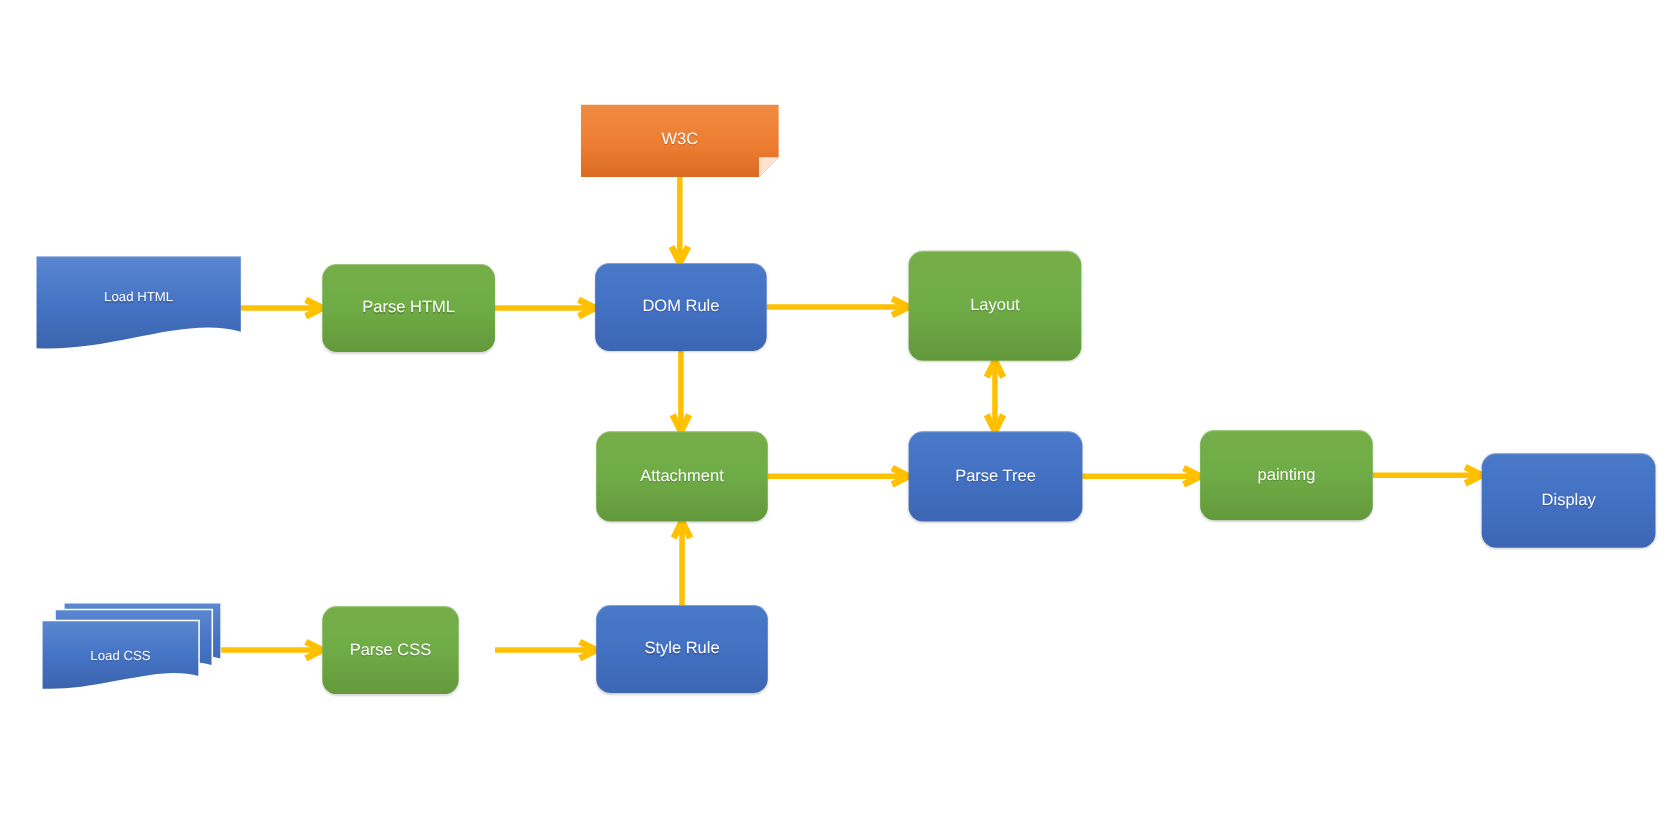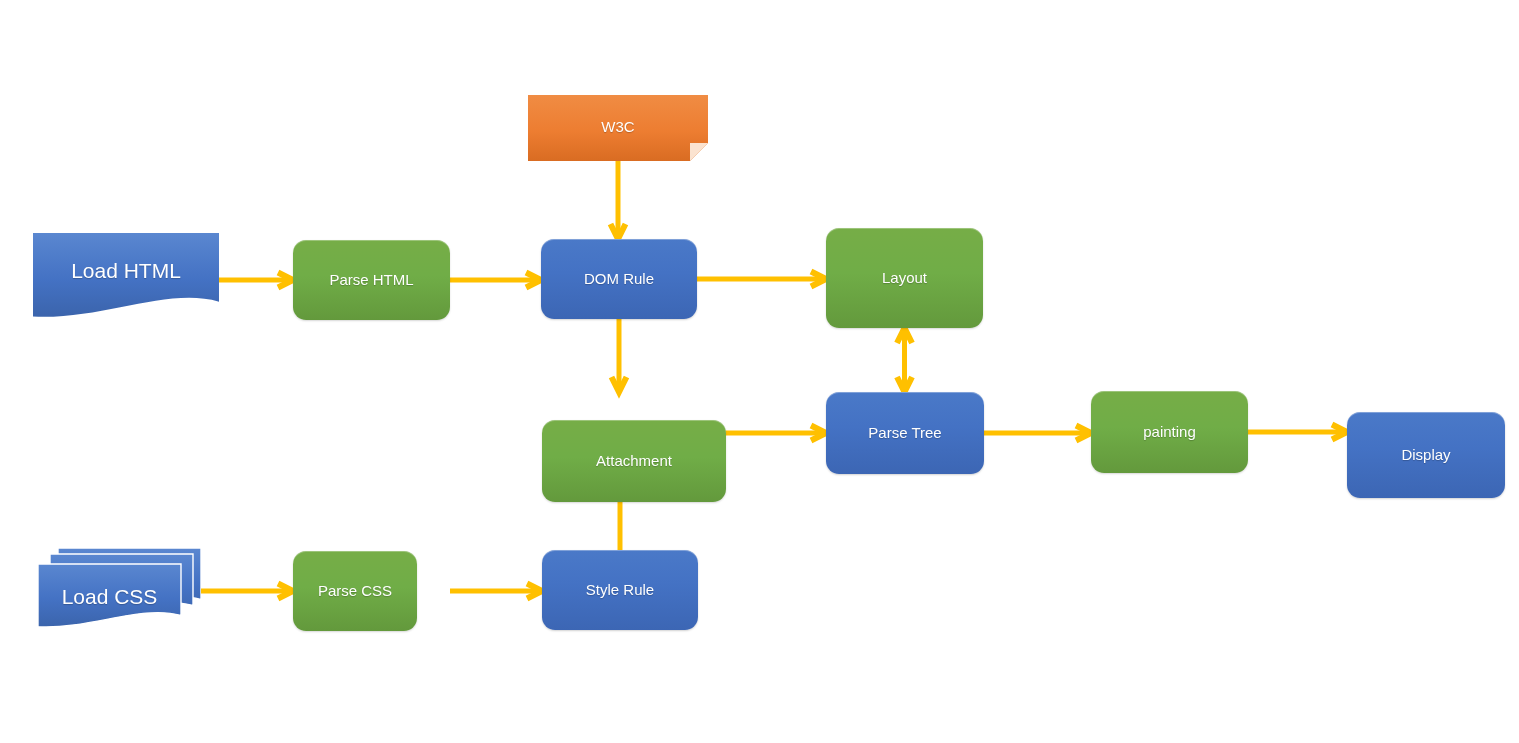--- a/index.html
+++ b/index.html
@@ -65,21 +65,21 @@
     left: 0;
     top: 0;
     width: 100%;
     height: 100%;
   }
   .node.shape .lbl {
     position: relative;
     z-index: 2;
   }
   .fs-15 { font-size: 15px; }
-  .fs-16 { font-size: 21px; }
+  .fs-16 { font-size: 12px; }
   .fs-22 { font-size: 15px; }
 </style>
 </head>
 <body>
 
 <div id="canvas">
   <svg id="edges" viewBox="0 0 1519 743" xmlns="http://www.w3.org/2000/svg">
       <g>
         <line stroke="#FFC000" stroke-width="5" stroke-linecap="butt" x1="219" y1="280" x2="293" y2="280"></line>
         <path d="M278,272.5 L293,280 L278,287.5" fill="none" stroke="#FFC000" stroke-width="6" stroke-linecap="butt" stroke-linejoin="miter"></path>
@@ -160,21 +160,21 @@
           <path d="M162,66 L162,48 L180,48 Z" fill="#FBE3D0"></path>
         </svg>
         <span class="lbl fs-22" style="position: relative; top: -1px;">W3C</span>
       </div>
       <div class="node proc blue" style="left: 541px; top: 239px; width: 156px; height: 80px;">
         <span class="lbl fs-15">DOM Rule</span>
       </div>
       <div class="node proc green" style="left: 826px; top: 228px; width: 157px; height: 100px;">
         <span class="lbl fs-15">Layout</span>
       </div>
-      <div class="node proc green" style="left: 542px; top: 392px; width: 184px; height: 82px; margin-top: 28px;">
+      <div class="node proc green" style="left: 542px; top: 392px; width: 156px; height: 82px;">
         <span class="lbl fs-15">Attachment</span>
       </div>
       <div class="node proc blue" style="left: 826px; top: 392px; width: 158px; height: 82px;">
         <span class="lbl fs-15">Parse Tree</span>
       </div>
       <div class="node proc green" style="left: 1091px; top: 391px; width: 157px; height: 82px;">
         <span class="lbl fs-15">painting</span>
       </div>
       <div class="node proc blue" style="left: 1347px; top: 412px; width: 158px; height: 86px;">
         <span class="lbl fs-15">Display</span>

